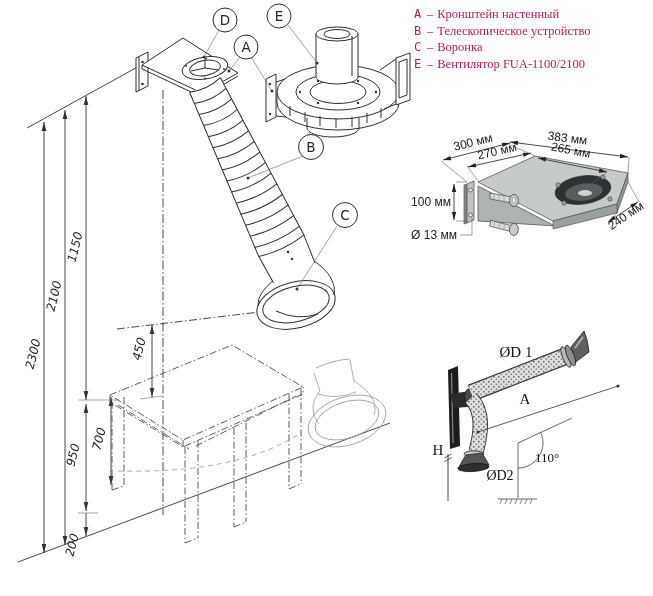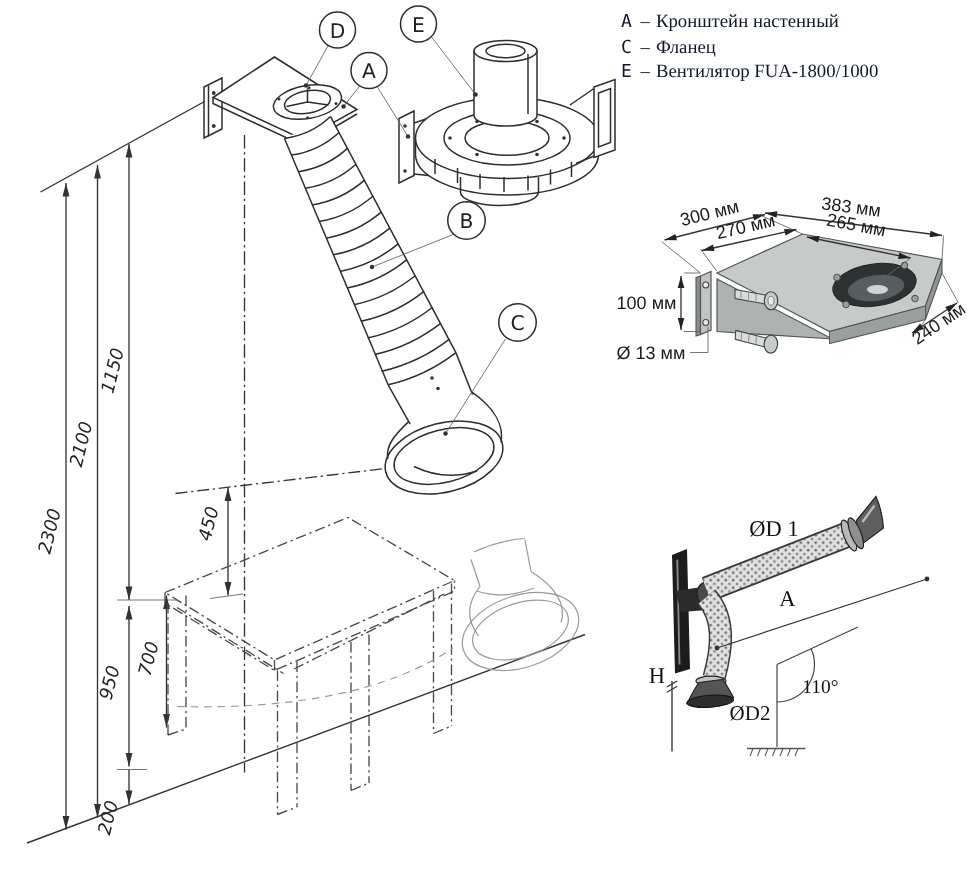--- a/index.html
+++ b/index.html
@@ -2,21 +2,21 @@
 <html><head>
 <meta charset="utf-8">
 <style>
   html,body{margin:0;padding:0;background:#fff;}
   #canvas{position:relative;width:653px;height:596px;background:#ffffff;overflow:hidden;
           font-family:"Liberation Serif",serif;}
   svg{position:absolute;}
   #main-svg{left:0;top:0;}
   #bracket-svg{left:398px;top:122px;}
   #schematic-svg{left:425px;top:328px;}
-  #legend{position:absolute;left:414px;top:6px;width:239px;color:#0f172a;
+  #legend{position:absolute;left:414px;top:6px;width:239px;color:#be185d;
           font-size:12.5px;line-height:16.5px;}
   .legend-row{white-space:nowrap;}
   .legend-key{display:inline-block;min-width:11px;font-family:"DejaVu Sans Mono",monospace;font-size:12px;}
   .legend-dash{display:inline-block;margin:0 4px 0 2px;}
   .dimtext{font-family:"DejaVu Sans",sans-serif;font-style:italic;font-size:12px;fill:#222;}
   .dimline{stroke:#333;stroke-width:0.9;fill:none;}
   .thinline{stroke:#666;stroke-width:0.6;fill:none;}
   .draw{stroke:#2e2e2e;stroke-width:1;fill:none;}
   .drawf{stroke:#2e2e2e;stroke-width:1;fill:#fff;}
   .phantom{stroke:#4a4a4a;stroke-width:0.9;fill:none;stroke-dasharray:7 2.5 1.5 2.5;}
@@ -206,24 +206,27 @@
       <text class="circlbl" x="311" y="152">B</text>
       <text class="circlbl" x="345" y="220">C</text>
     </g>
   </svg>
 
   <div id="legend">
     <div class="legend-row">
       <span class="legend-key">A</span><span class="legend-dash">–</span><span>Кронштейн настенный</span>
     </div>
     <div class="legend-row">
-      <span class="legend-key">C</span><span class="legend-dash">–</span><span>Фланец</span>
+      <span class="legend-key">B</span><span class="legend-dash">–</span><span>Телескопическое устройство</span>
     </div>
     <div class="legend-row">
-      <span class="legend-key">E</span><span class="legend-dash">–</span><span>Вентилятор FUA-1800/1000</span>
+      <span class="legend-key">C</span><span class="legend-dash">–</span><span>Воронка</span>
+    </div>
+    <div class="legend-row">
+      <span class="legend-key">E</span><span class="legend-dash">–</span><span>Вентилятор FUA-1100/2100</span>
     </div>
   </div>
 
   <svg id="bracket-svg" width="255" height="138" viewBox="0 0 255 138">
     <defs>
       <path id="arrB" d="M0,0 L-2.2,8 L2.2,8 Z" fill="#222"></path>
     </defs>
     <g>
 
       <polygon points="80,64 157,104 80,99" fill="#aeb3b2" stroke="#555" stroke-width="0.8"></polygon>

